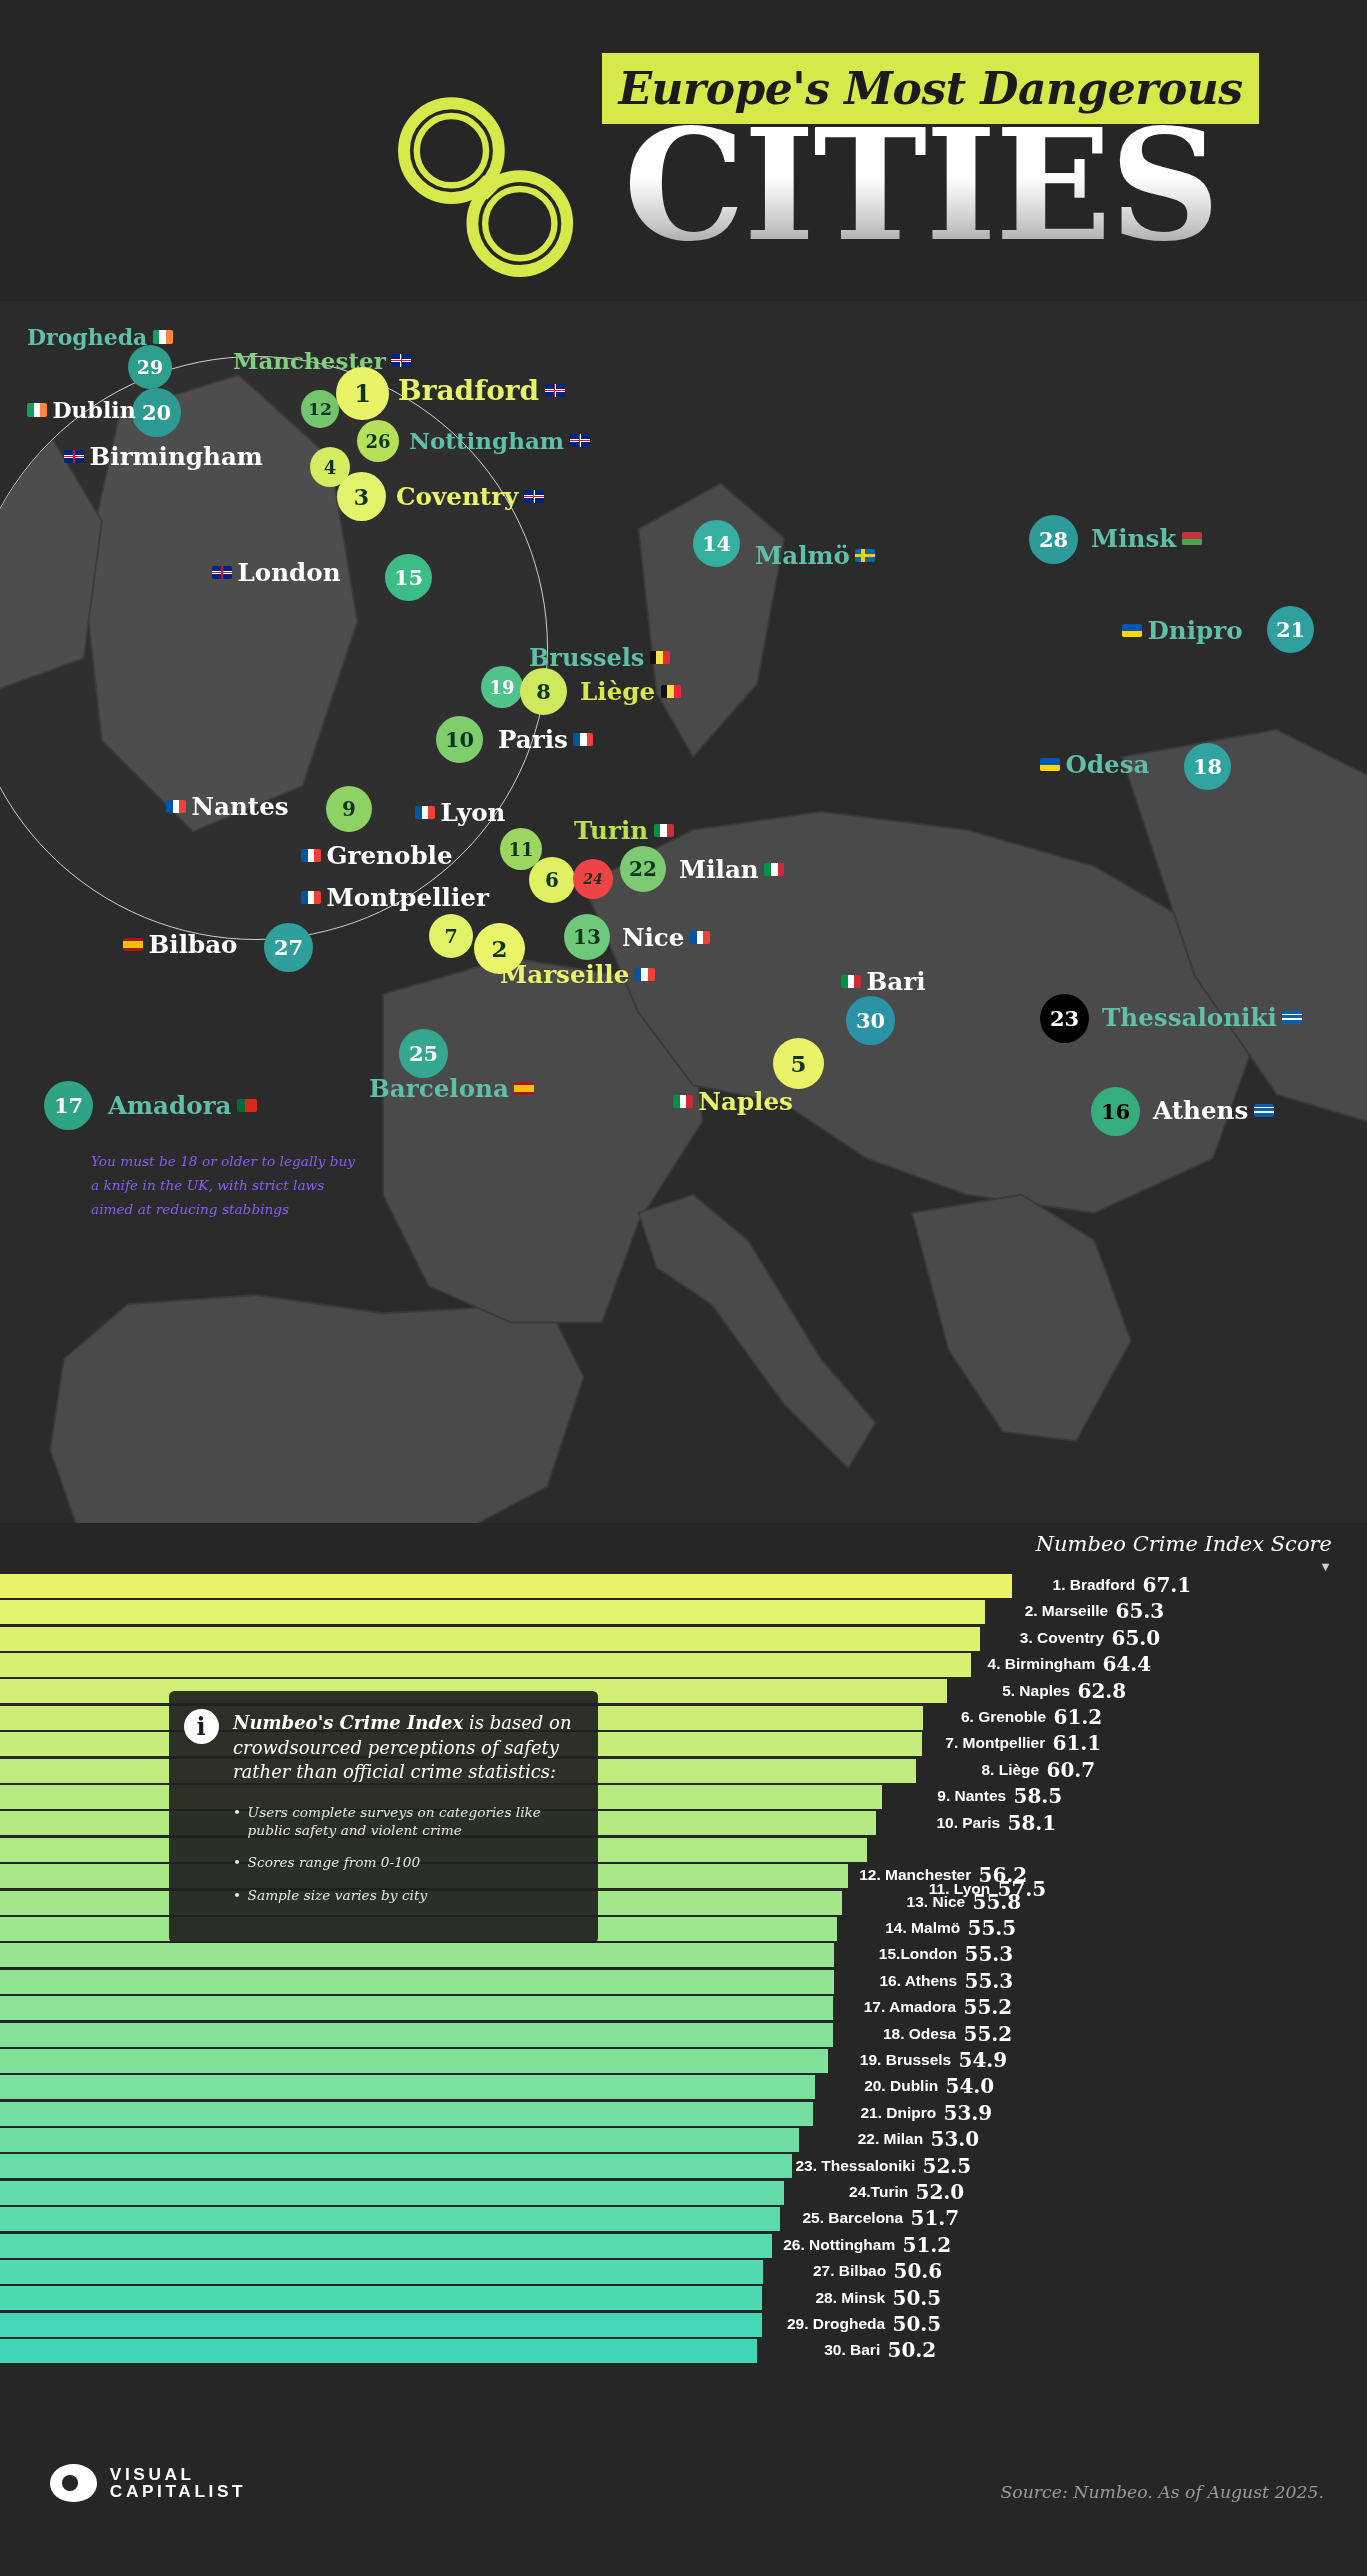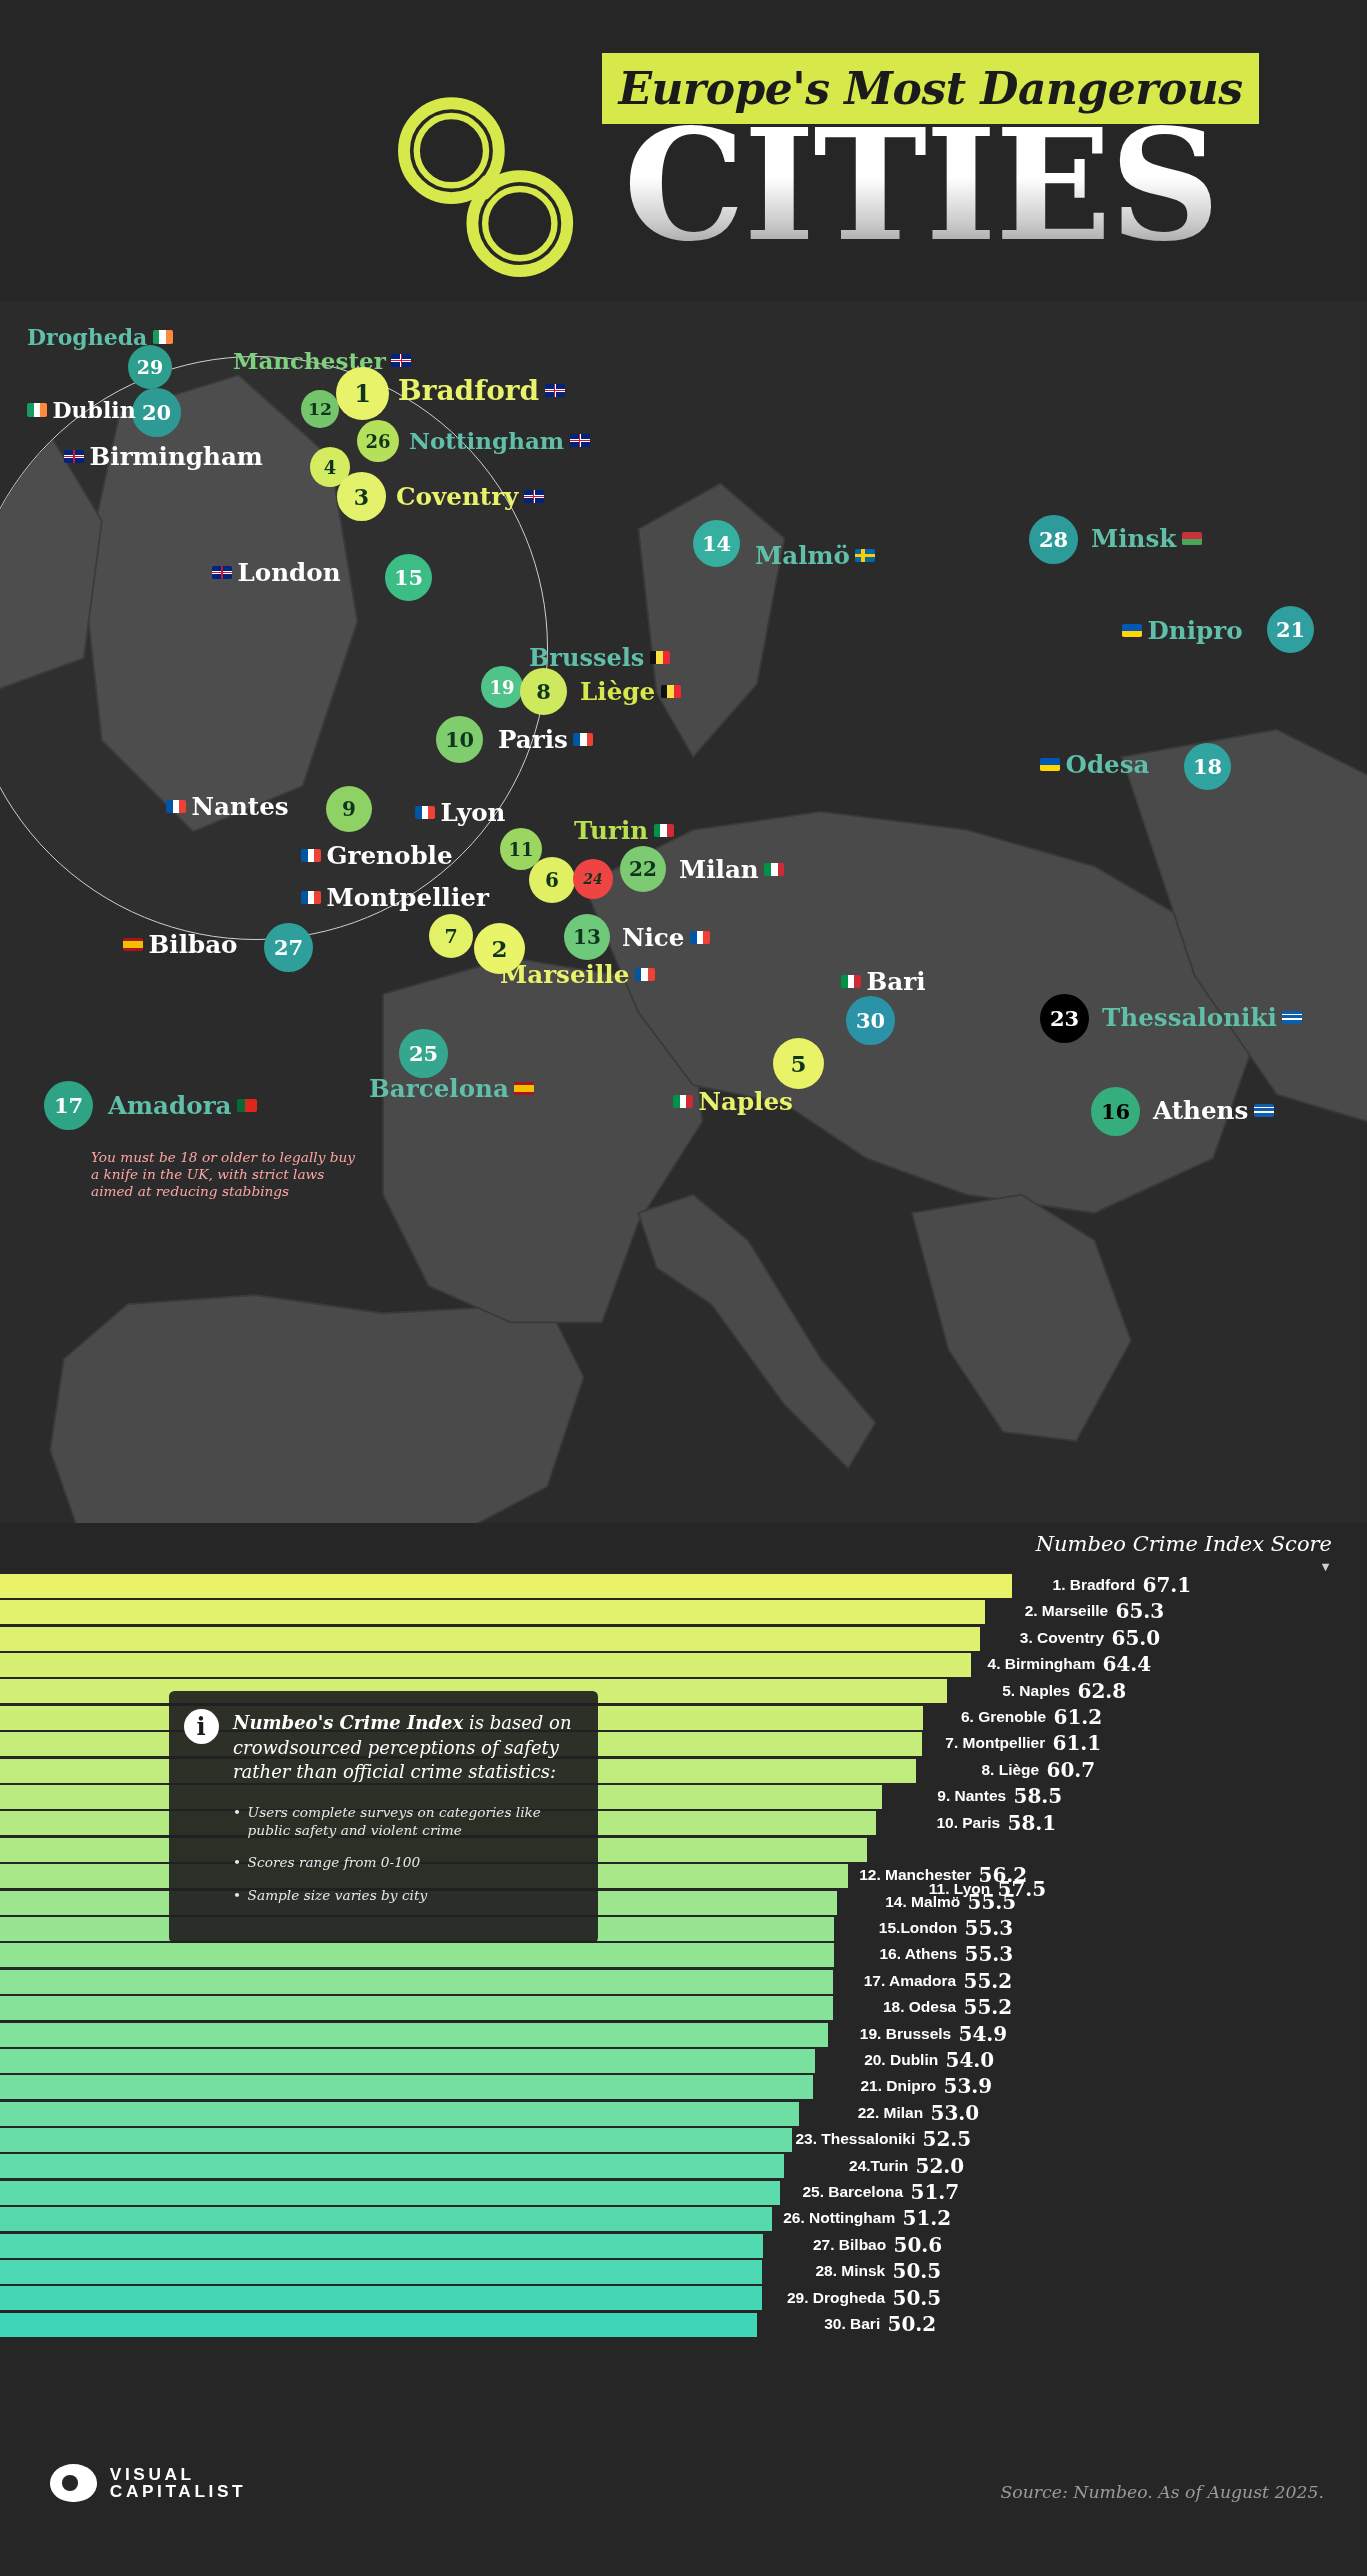--- a/index.html
+++ b/index.html
@@ -110,22 +110,22 @@
   .flag { display:inline-block; width:20px; height:13.7px; border-radius:1.8px; overflow:hidden; position:relative; flex:none;}
   .flag i { position:absolute; top:0; bottom:0; }
 
   .lens {
     position:absolute; left: -36px; top: 55px; width: 584px; height: 584px;
     border-radius:50%; border: 1.8px solid #cfcfcf;
     overflow:hidden; z-index:4; background:#2f2f2f;
   }
   .lens-note {
     position:absolute; left: 91px; top: 848px; width: 274px;
-    font-family:"DejaVu Serif", serif; font-style:italic; font-size:13.7px; line-height:17px;
-    color:#fca5a5; z-index:7;
+    font-family:"DejaVu Serif", serif; font-style:italic; font-size:13.7px; line-height:24px;
+    color:#8b5cf6; z-index:7;
   }
 
   
   .chart-section {
     position:absolute; left:0; top: 1523px; width:1368px; height: 912px;
   }
   .chart-header {
     position:absolute; right: 36px; top: 9px; text-align:right;
   }
   .chart-header .t {
@@ -740,20 +740,27 @@
         </div>
       </div>
       <div class="bar-row">
         <div class="bar" style="width: 848px; background: rgb(169, 232, 136);"></div>
         <div class="bar-label" style="right: 333px;">
           <span class="bar-name">12. Manchester</span>
           <span class="bar-val">56.2</span>
         </div>
       </div>
       <div class="bar-row">
+        <div class="bar" style="width: 842px; background: rgb(163, 231, 138);"></div>
+        <div class="bar-label" style="right: 339px;">
+          <span class="bar-name">13. Nice</span>
+          <span class="bar-val">55.8</span>
+        </div>
+      </div>
+      <div class="bar-row">
         <div class="bar" style="width: 837px; background: rgb(157, 230, 141);"></div>
         <div class="bar-label" style="right: 344px;">
           <span class="bar-name">14. Malmö</span>
           <span class="bar-val">55.5</span>
         </div>
       </div>
       <div class="bar-row">
         <div class="bar" style="width: 834px; background: rgb(151, 229, 144);"></div>
         <div class="bar-label" style="right: 347px;">
           <span class="bar-name">15.London</span>

